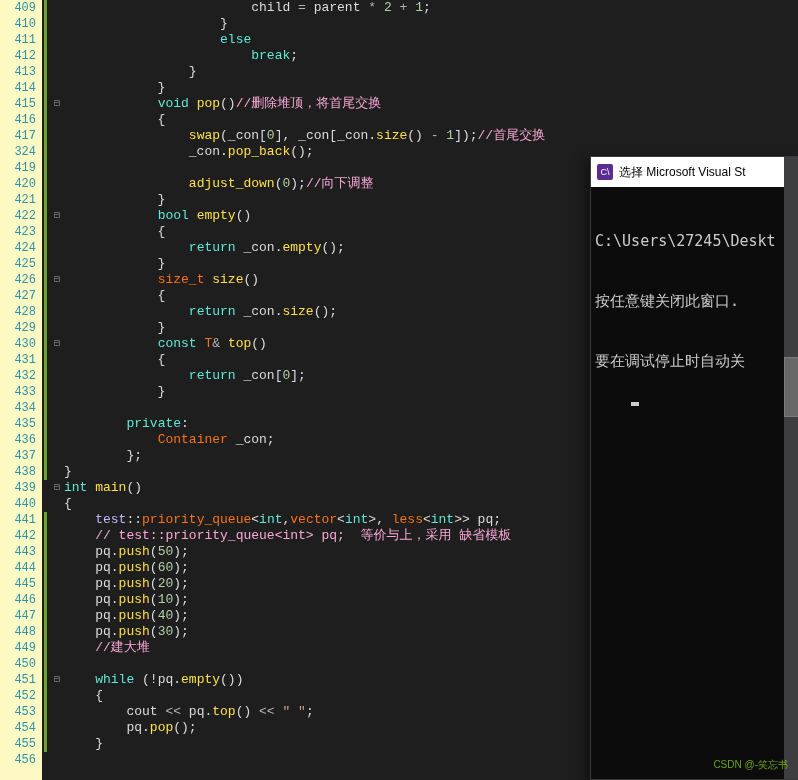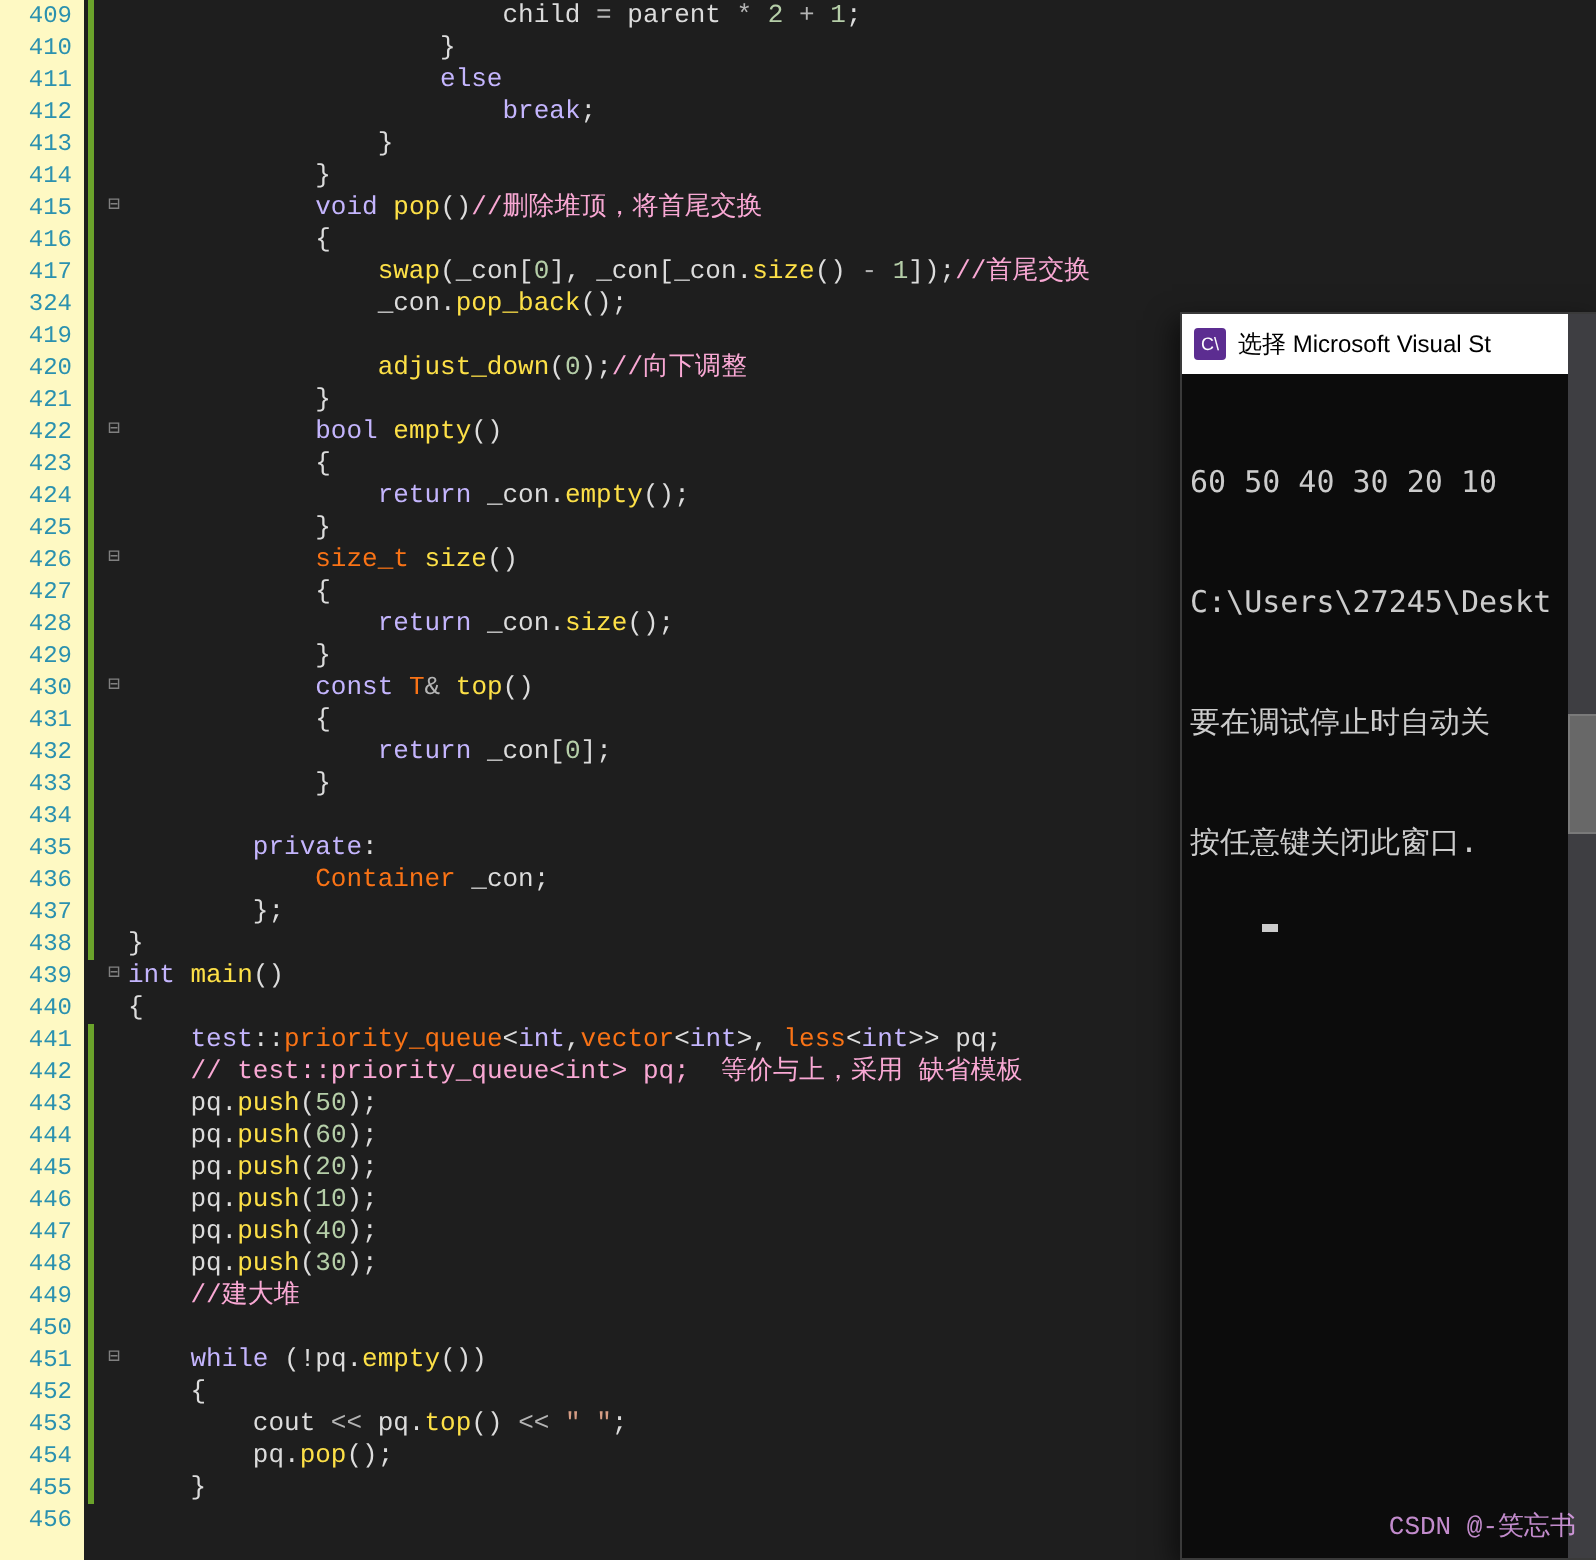--- a/index.html
+++ b/index.html
@@ -54,21 +54,21 @@
     user-select: none;
   }
   .code {
     flex: 1;
     line-height: 16px;
     white-space: pre;
     color: #dcdcdc;
     overflow: hidden;
   }
   .code div { height: 16px; }
-  .kw { color: #c4b5fd; text-align: right; }
+  .kw { color: #5eead4; text-align: right; }
   .type { color: #f97316; }
   .num { color: #b5cea8; }
   .str { color: #d69d85; }
   .comment { color: #f9a8d4; }
   .op { color: #b4b4b4; }
   .func { color: #fde047; }
   .ns { color: #c4b5fd; }
   .console-window {
     position: absolute;
     top: 156px;
@@ -113,23 +113,23 @@
   .cursor-blink {
     display: inline-block;
     width: 8px;
     height: 4px;
     background: #ccc;
   }
   .watermark {
     position: absolute;
     bottom: 8px;
     right: 10px;
-    color: #f0abfc;
-    font-family: Liberation Mono, monospace;
-    font-size: 13px;
+    color: #84cc16;
+    font-family: Liberation Sans, sans-serif;
+    font-size: 10px;
     opacity: 0.8;
   }
   .scrollbar-v {
     position: absolute;
     right: 0;
     top: 0;
     width: 15px;
     height: 100%;
     background: #3e3e42;
   }
@@ -297,24 +297,23 @@
     </div>
   <div class="code" id="code"><div>                        child <span class="op">=</span> parent <span class="op">*</span> <span class="num">2</span> <span class="op">+</span> <span class="num">1</span>;</div><div>                    }</div><div>                    <span class="kw">else</span></div><div>                        <span class="kw">break</span>;</div><div>                }</div><div>            }</div><div>            <span class="kw">void</span> <span class="func">pop</span>()<span class="comment">//删除堆顶，将首尾交换</span></div><div>            {</div><div>                <span class="func">swap</span>(_con[<span class="num">0</span>], _con[_con.<span class="func">size</span>() <span class="op">-</span> <span class="num">1</span>]);<span class="comment">//首尾交换</span></div><div>                _con.<span class="func">pop_back</span>();</div><div></div><div>                <span class="func">adjust_down</span>(<span class="num">0</span>);<span class="comment">//向下调整</span></div><div>            }</div><div>            <span class="kw">bool</span> <span class="func">empty</span>()</div><div>            {</div><div>                <span class="kw">return</span> _con.<span class="func">empty</span>();</div><div>            }</div><div>            <span class="type">size_t</span> <span class="func">size</span>()</div><div>            {</div><div>                <span class="kw">return</span> _con.<span class="func">size</span>();</div><div>            }</div><div>            <span class="kw">const</span> <span class="type">T</span><span class="op">&amp;</span> <span class="func">top</span>()</div><div>            {</div><div>                <span class="kw">return</span> _con[<span class="num">0</span>];</div><div>            }</div><div></div><div>        <span class="kw">private</span>:</div><div>            <span class="type">Container</span> _con;</div><div>        };</div><div>}</div><div><span class="kw">int</span> <span class="func">main</span>()</div><div>{</div><div>    <span class="ns">test</span>::<span class="type">priority_queue</span>&lt;<span class="kw">int</span>,<span class="type">vector</span>&lt;<span class="kw">int</span>&gt;, <span class="type">less</span>&lt;<span class="kw">int</span>&gt;&gt; pq;</div><div>    <span class="comment">// test::priority_queue&lt;int&gt; pq;  等价与上，采用 缺省模板</span></div><div>    pq.<span class="func">push</span>(<span class="num">50</span>);</div><div>    pq.<span class="func">push</span>(<span class="num">60</span>);</div><div>    pq.<span class="func">push</span>(<span class="num">20</span>);</div><div>    pq.<span class="func">push</span>(<span class="num">10</span>);</div><div>    pq.<span class="func">push</span>(<span class="num">40</span>);</div><div>    pq.<span class="func">push</span>(<span class="num">30</span>);</div><div>    <span class="comment">//建大堆</span></div><div></div><div>    <span class="kw">while</span> (!pq.<span class="func">empty</span>())</div><div>    {</div><div>        cout <span class="op">&lt;&lt;</span> pq.<span class="func">top</span>() <span class="op">&lt;&lt;</span> <span class="str">" "</span>;</div><div>        pq.<span class="func">pop</span>();</div><div>    }</div><div></div></div>
 </div>
 
 <div class="console-window">
   <div class="console-title">
     <span class="console-icon">C\</span>
     <span>选择 Microsoft Visual St</span>
   </div>
   <div class="console-body">
-    <div>60 50 40 30 20 10</div>
     <div>C:\Users\27245\Deskt</div>
+    <div>按任意键关闭此窗口.</div>
     <div>要在调试停止时自动关</div>
-    <div>按任意键关闭此窗口.</div>
     <span class="cursor-blink"></span>
   </div>
   <div class="scrollbar-v">
     <div class="thumb"></div>
   </div>
 </div>
 
 <div class="watermark">CSDN @-笑忘书</div>
 
 </body></html>

